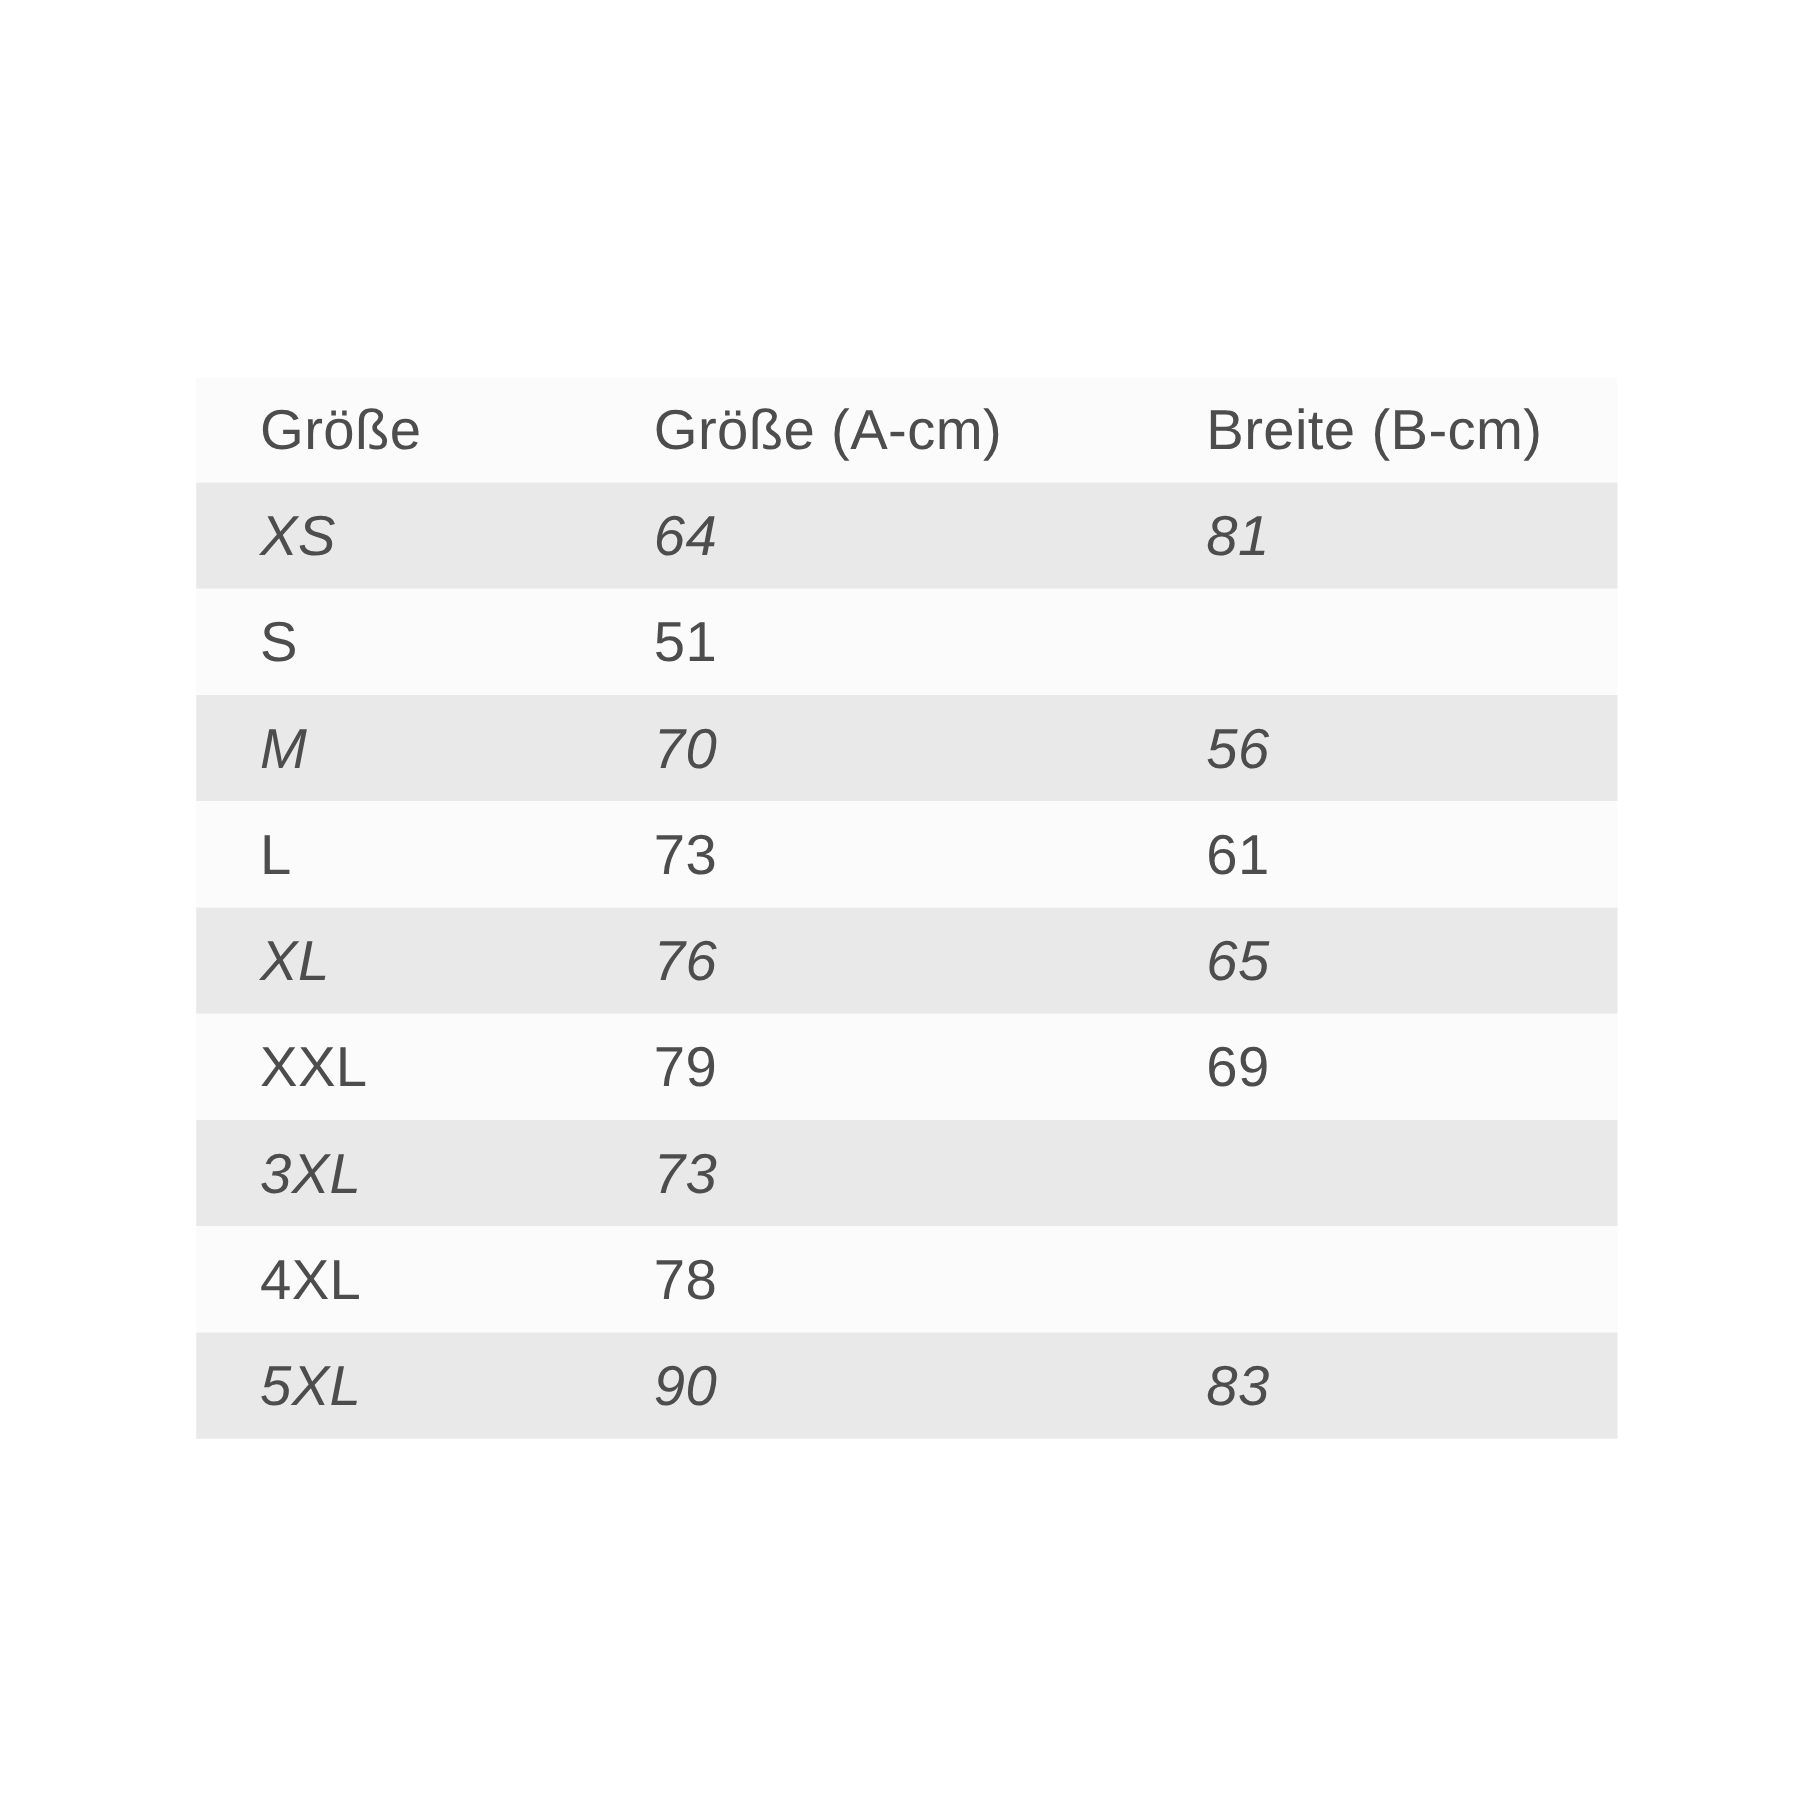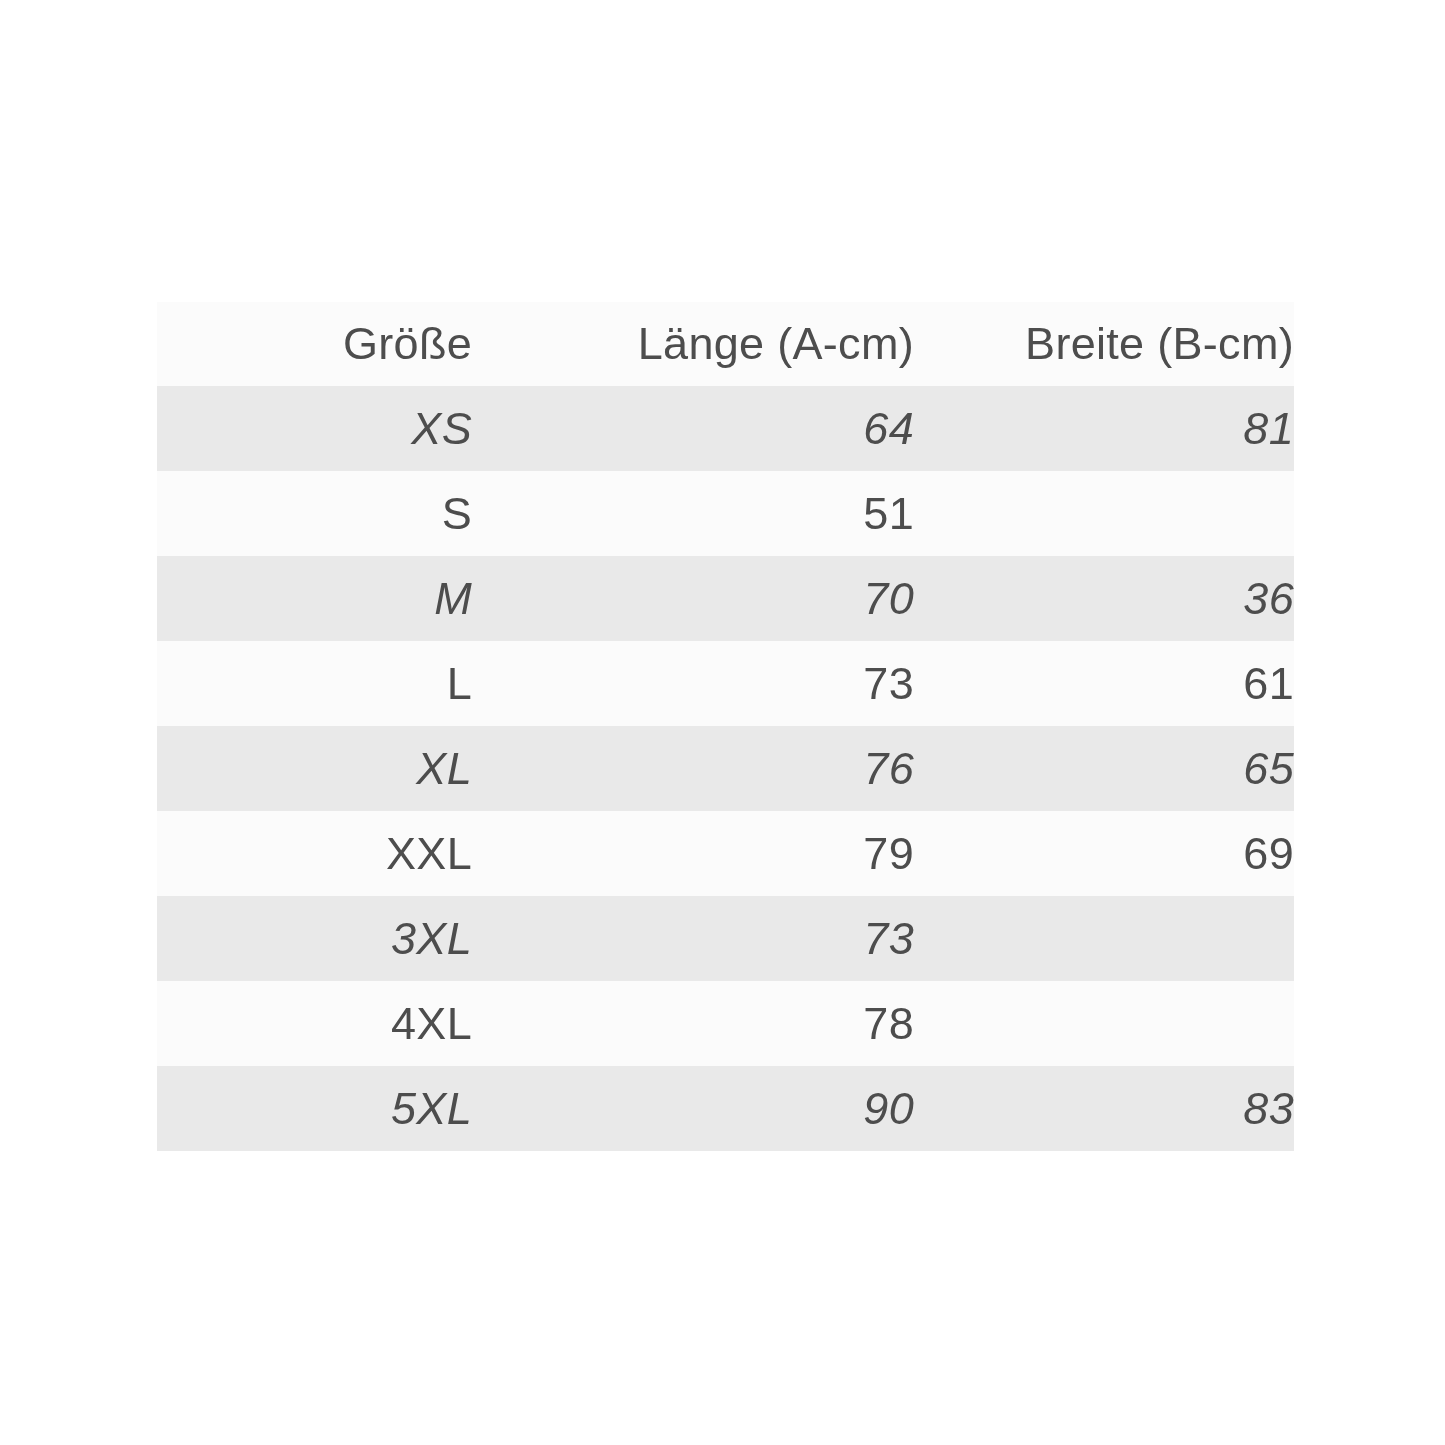--- a/index.html
+++ b/index.html
@@ -22,21 +22,20 @@
     width: 1137px;
     color: var(--text-color, #4d4d4d);
     font-size: 45px;
     letter-spacing: 0.3px;
   }
   .row {
     display: grid;
     grid-template-columns: 315px 442px 380px;
     align-items: center;
     height: 85px;
-    text-align: right;
   }
   .row.header {
     height: 84px;
     background: var(--header-bg, #fbfbfb);
   }
   .row.odd {
     background: var(--row-odd-bg, #e9e9e9);
     font-style: italic;
   }
   .row.even {
@@ -49,39 +48,39 @@
   }
 </style>
 </head>
 <body style="background: rgb(255, 255, 255);">
 
 <div class="stage">
   <div class="size-table" style="--header-bg: #fbfbfb; --row-odd-bg: #e9e9e9; --row-even-bg: #fbfbfb; --text-color: #4d4d4d;">
 
     <div class="row header">
       <div class="cell">Größe</div>
-      <div class="cell">Länge (A-cm)</div>
+      <div class="cell">Größe (A-cm)</div>
       <div class="cell">Breite (B-cm)</div>
     </div>
 
     <div class="row odd">
       <div class="cell">XS</div>
       <div class="cell">64</div>
       <div class="cell">81</div>
     </div>
 
     <div class="row even">
       <div class="cell">S</div>
       <div class="cell">51</div>
     </div>
 
     <div class="row odd">
       <div class="cell">M</div>
       <div class="cell">70</div>
-      <div class="cell">36</div>
+      <div class="cell">56</div>
     </div>
 
     <div class="row even">
       <div class="cell">L</div>
       <div class="cell">73</div>
       <div class="cell">61</div>
     </div>
 
     <div class="row odd">
       <div class="cell">XL</div>

